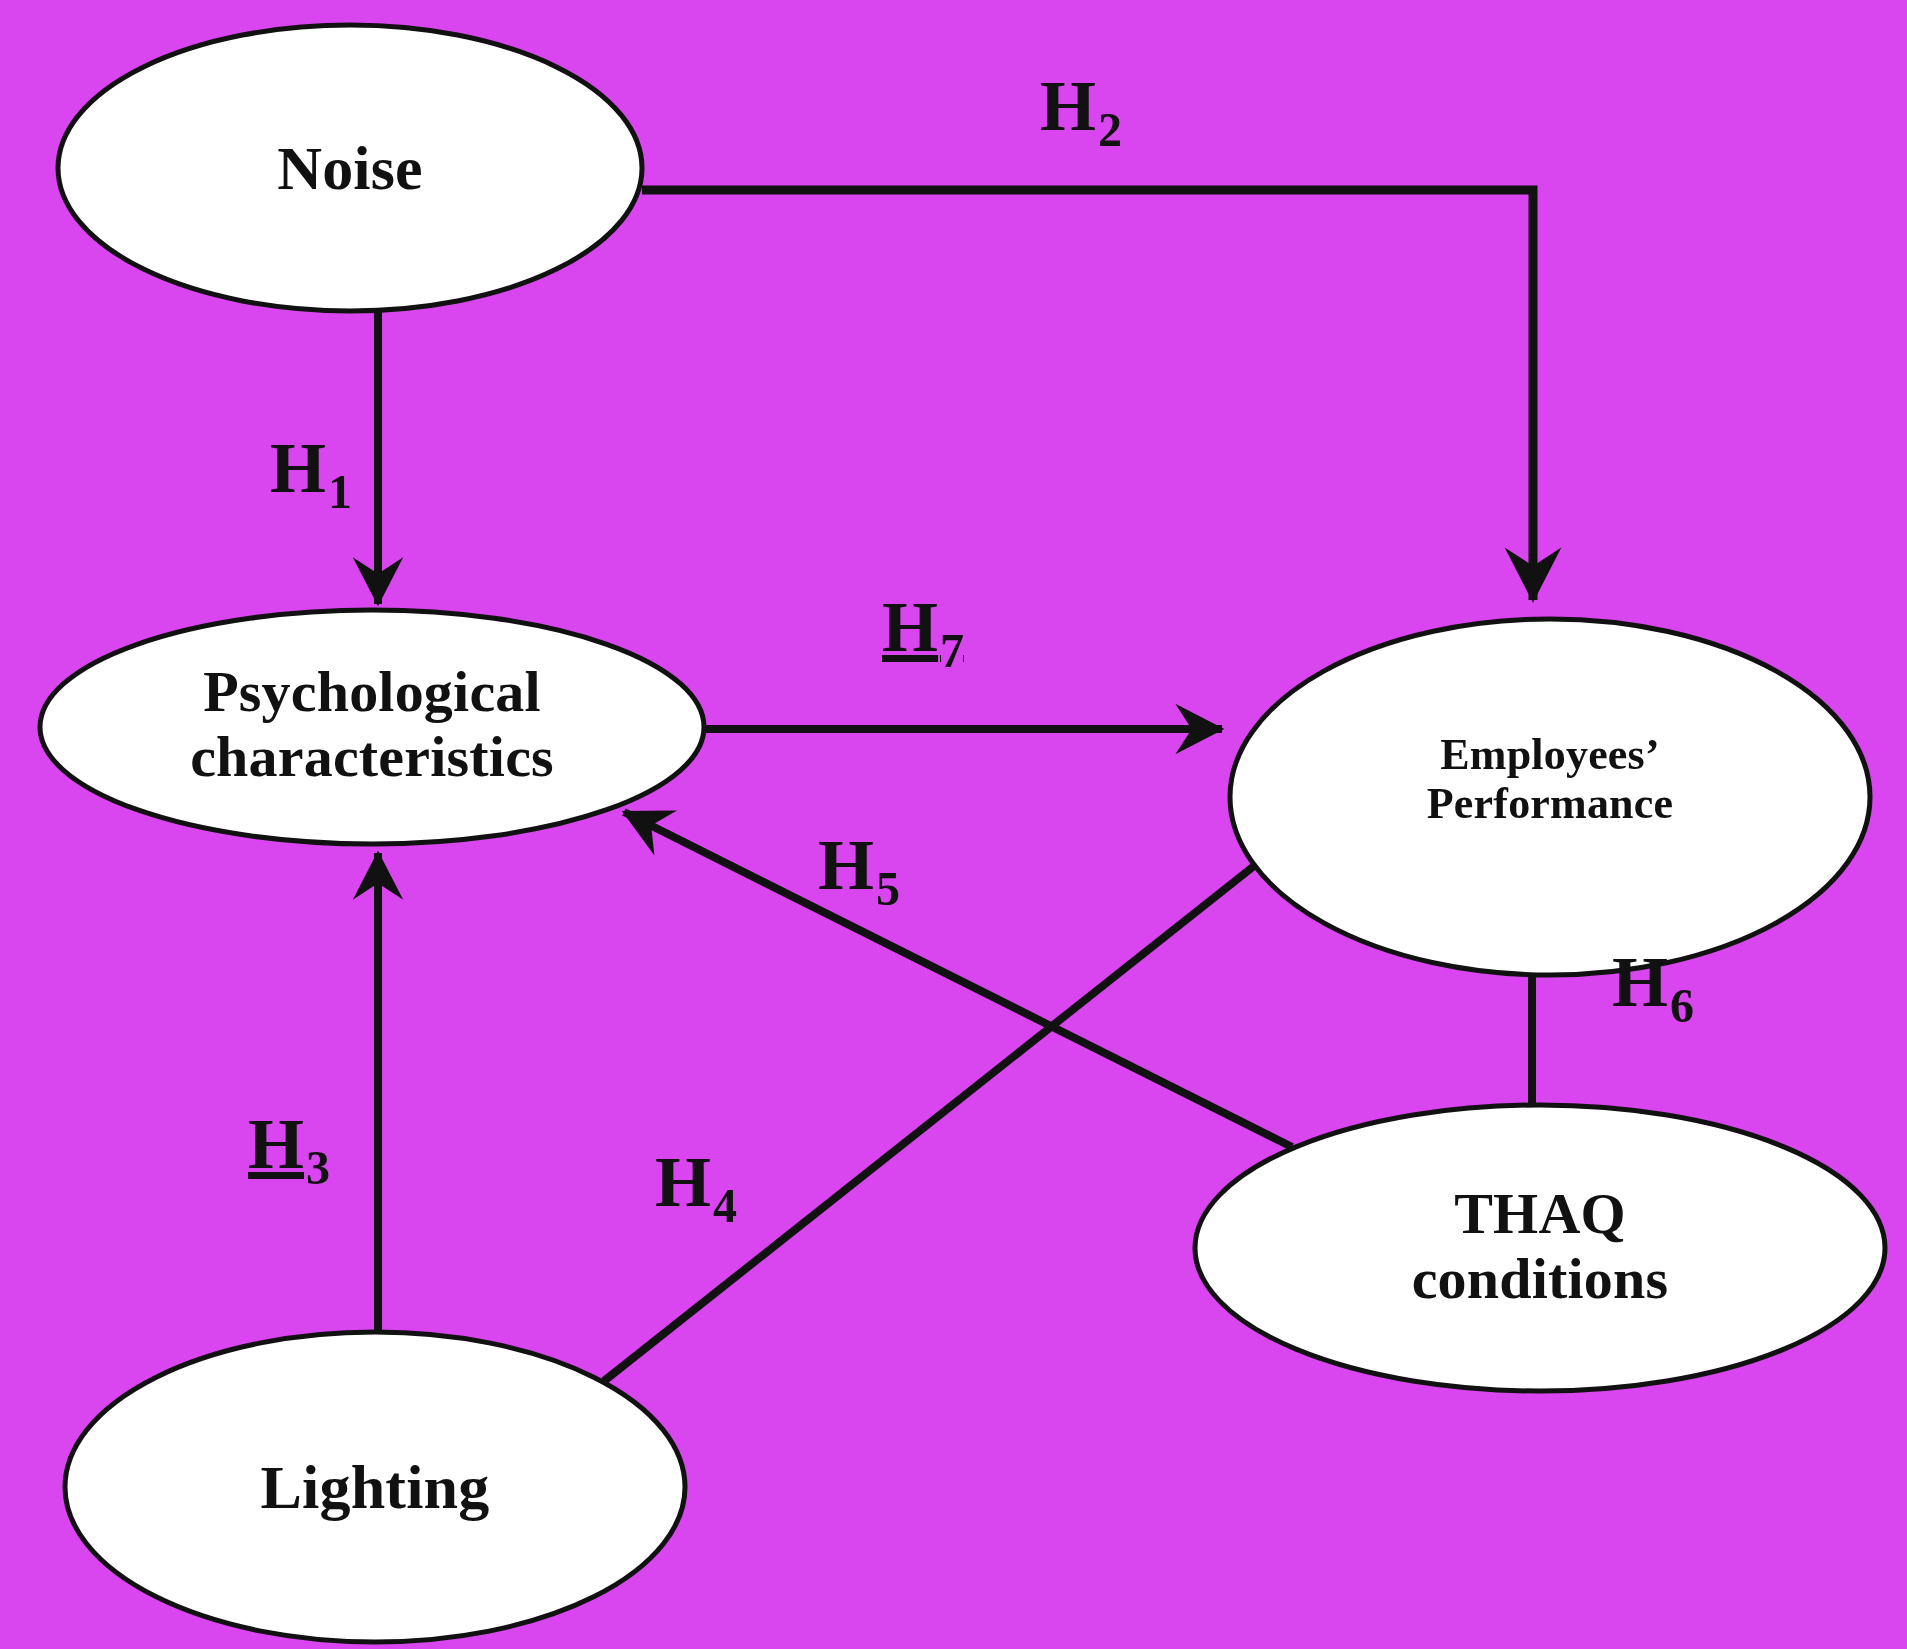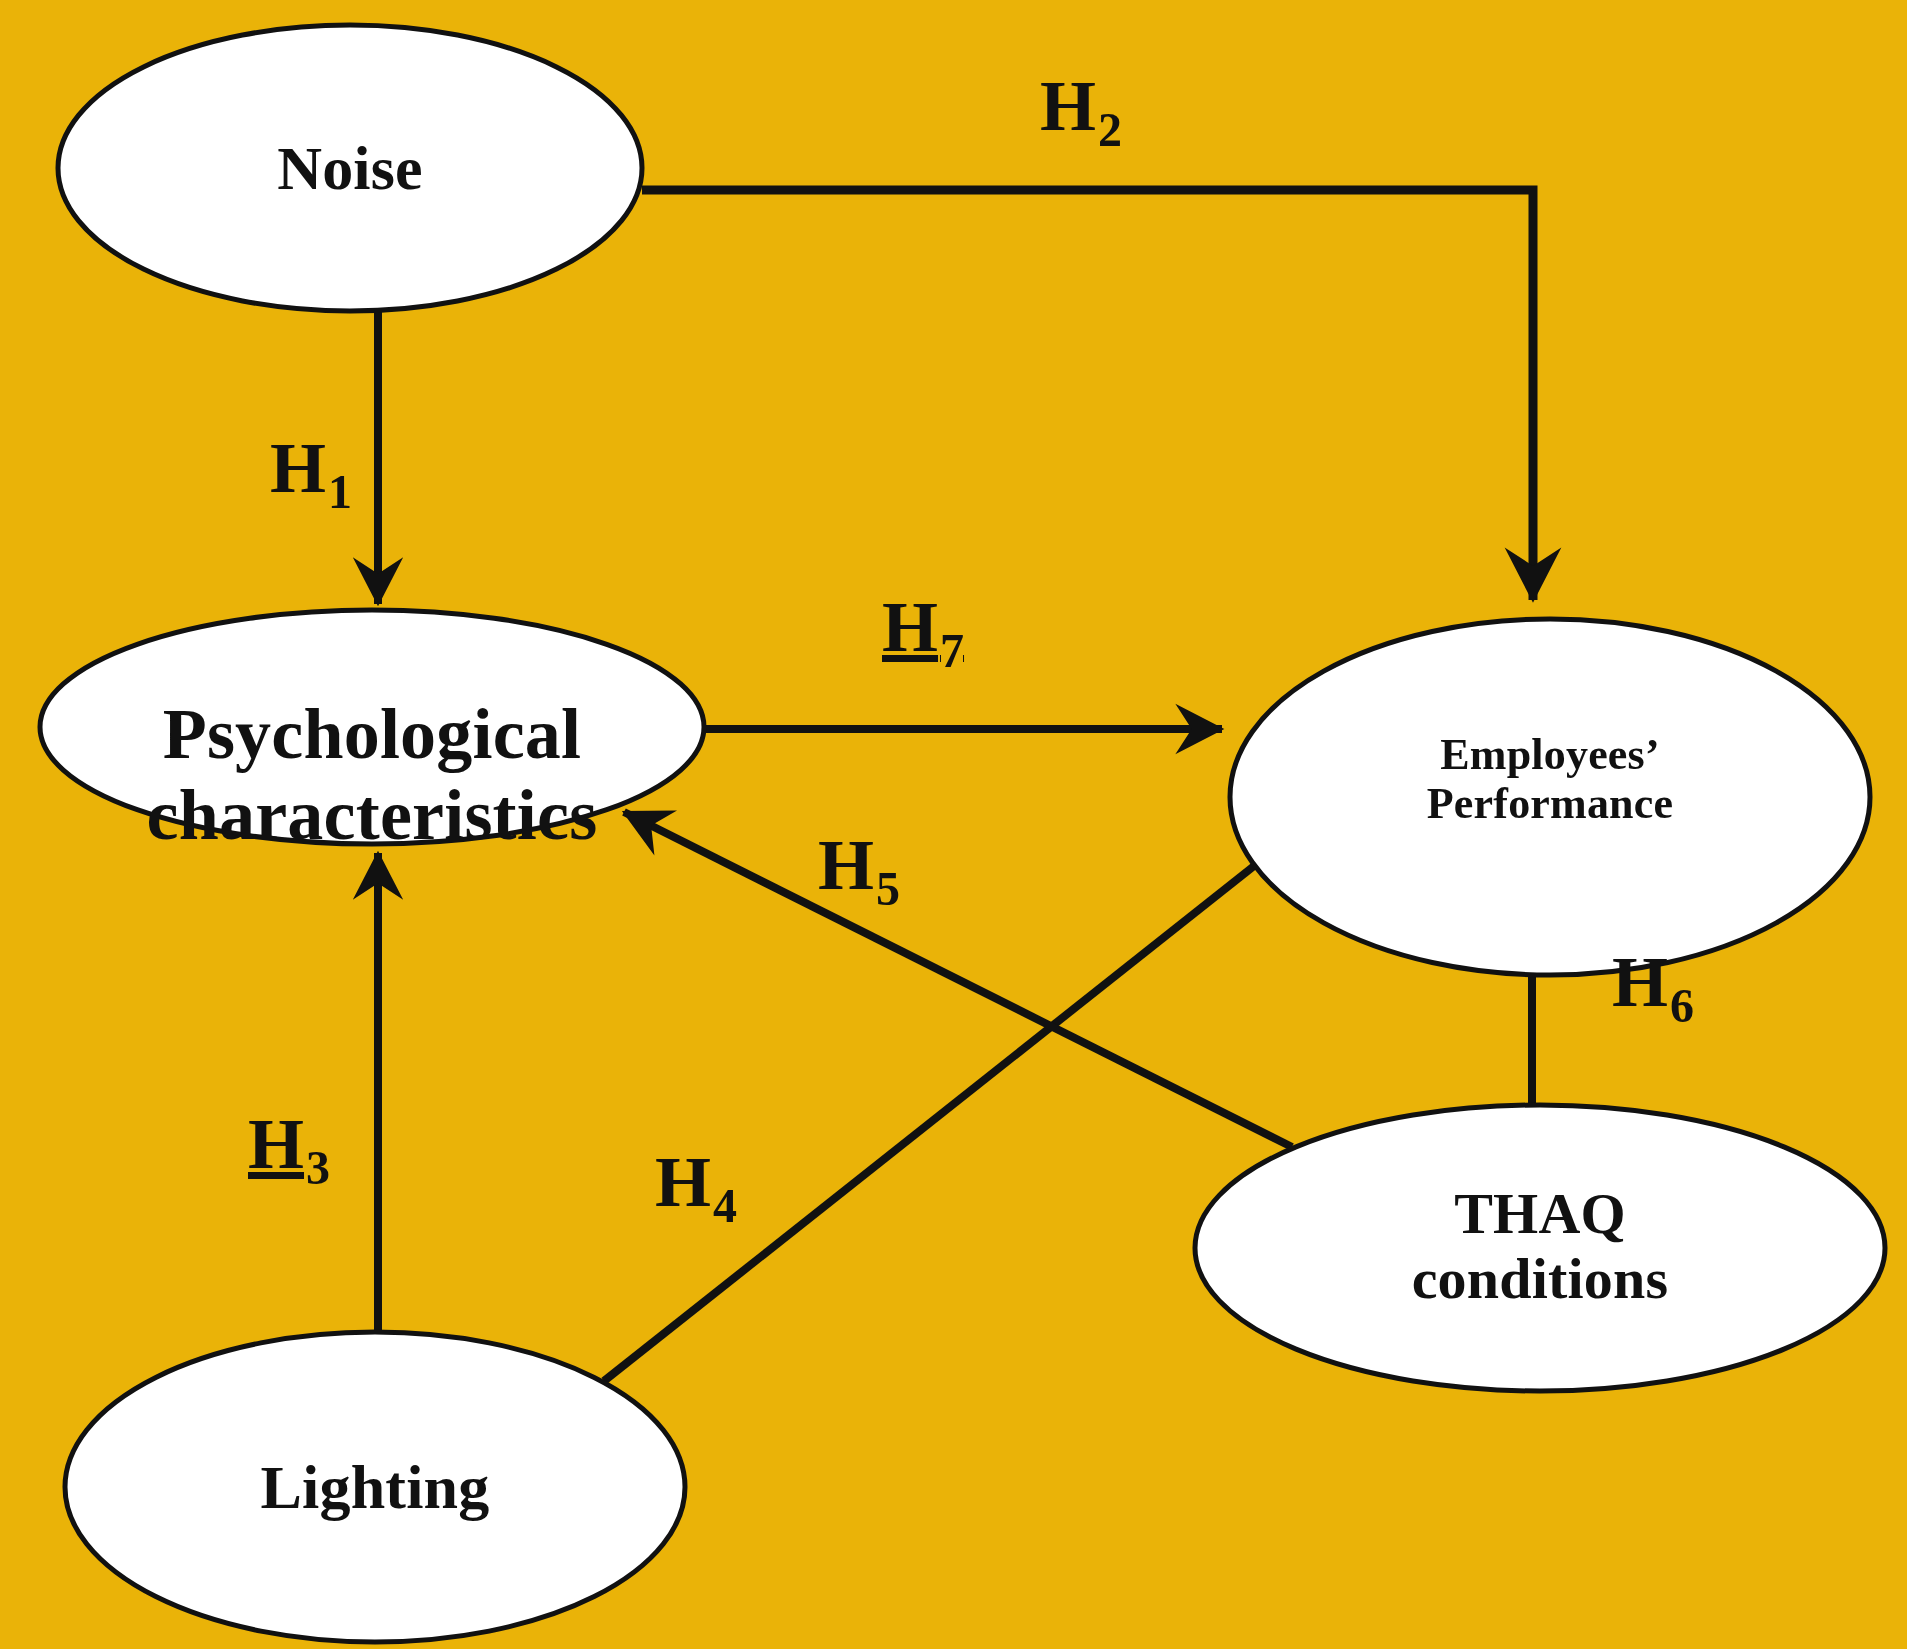--- a/index.html
+++ b/index.html
@@ -5,21 +5,21 @@
 <style>
   html, body {
     margin: 0;
     padding: 0;
     background: #ffffff;
   }
   #diagram-root {
     position: relative;
     width: 1907px;
     height: 1649px;
-    background: #eab308;
+    background: #d946ef;
     font-family: "Liberation Serif", "DejaVu Serif", serif;
     overflow: hidden;
   }
   #diagram-svg {
     position: absolute;
     top: 0;
     left: 0;
     width: 1907px;
     height: 1649px;
   }
@@ -105,21 +105,21 @@
 
     <ellipse class="node-ellipse" cx="350" cy="168" rx="292" ry="143"></ellipse>
     <ellipse class="node-ellipse" cx="372" cy="727" rx="332" ry="117"></ellipse>
     <ellipse class="node-ellipse" cx="1550" cy="797" rx="320" ry="178"></ellipse>
     <ellipse class="node-ellipse" cx="375" cy="1487" rx="310" ry="155"></ellipse>
     <ellipse class="node-ellipse" cx="1540" cy="1248" rx="345" ry="143"></ellipse>
   </svg>
 
   <div class="node-label one-line" style="left:58px; top:134px; width:584px; font-size:62px;">Noise</div>
 
-  <div class="node-label" style="left:40px; top:694px; width:664px; font-size:72px;">Psychological
+  <div class="node-label" style="left:40px; top:660px; width:664px; font-size:58px;">Psychological
 characteristics</div>
 
   <div class="node-label" style="left:1230px; top:730px; width:640px; font-size:44px;">Employees’
 Performance</div>
 
   <div class="node-label" style="left:1195px; top:1182px; width:690px; font-size:58px;">THAQ
 conditions</div>
 
   <div class="node-label one-line" style="left:65px; top:1453px; width:620px; font-size:62px;">Lighting</div>
 

